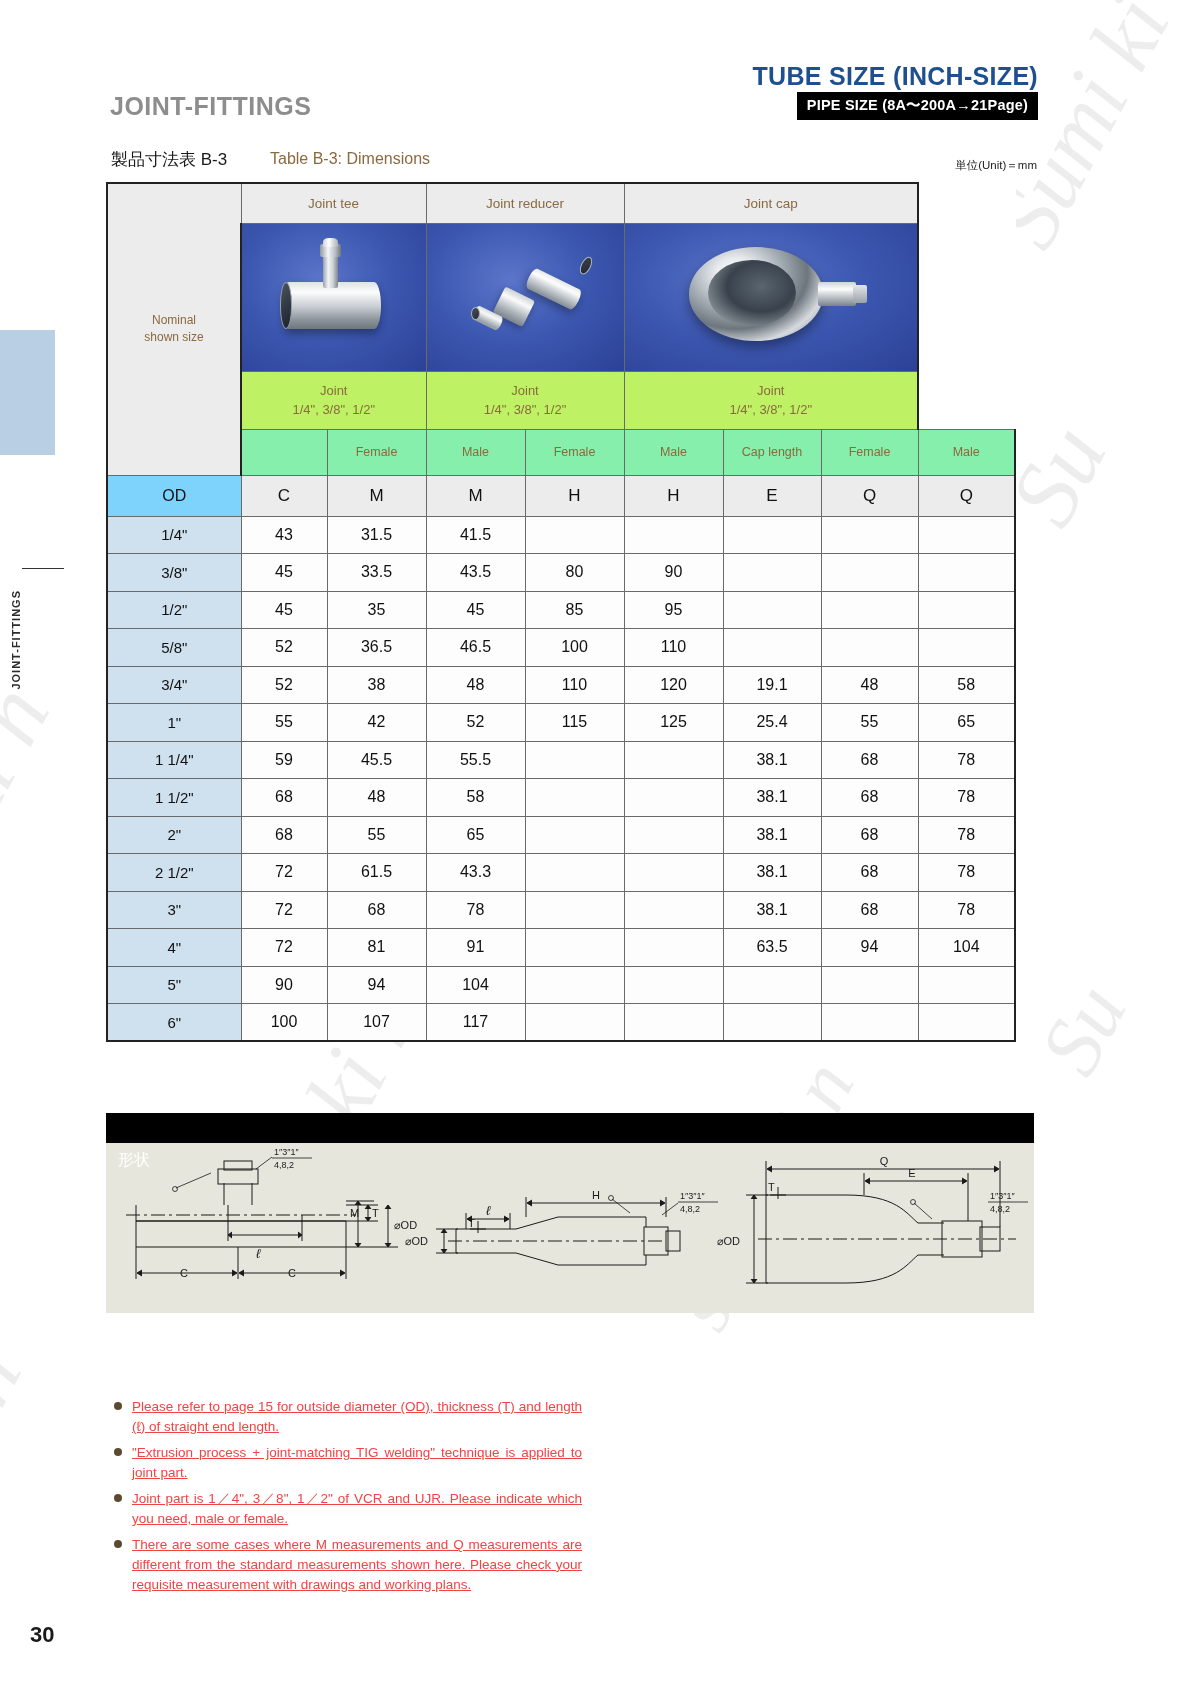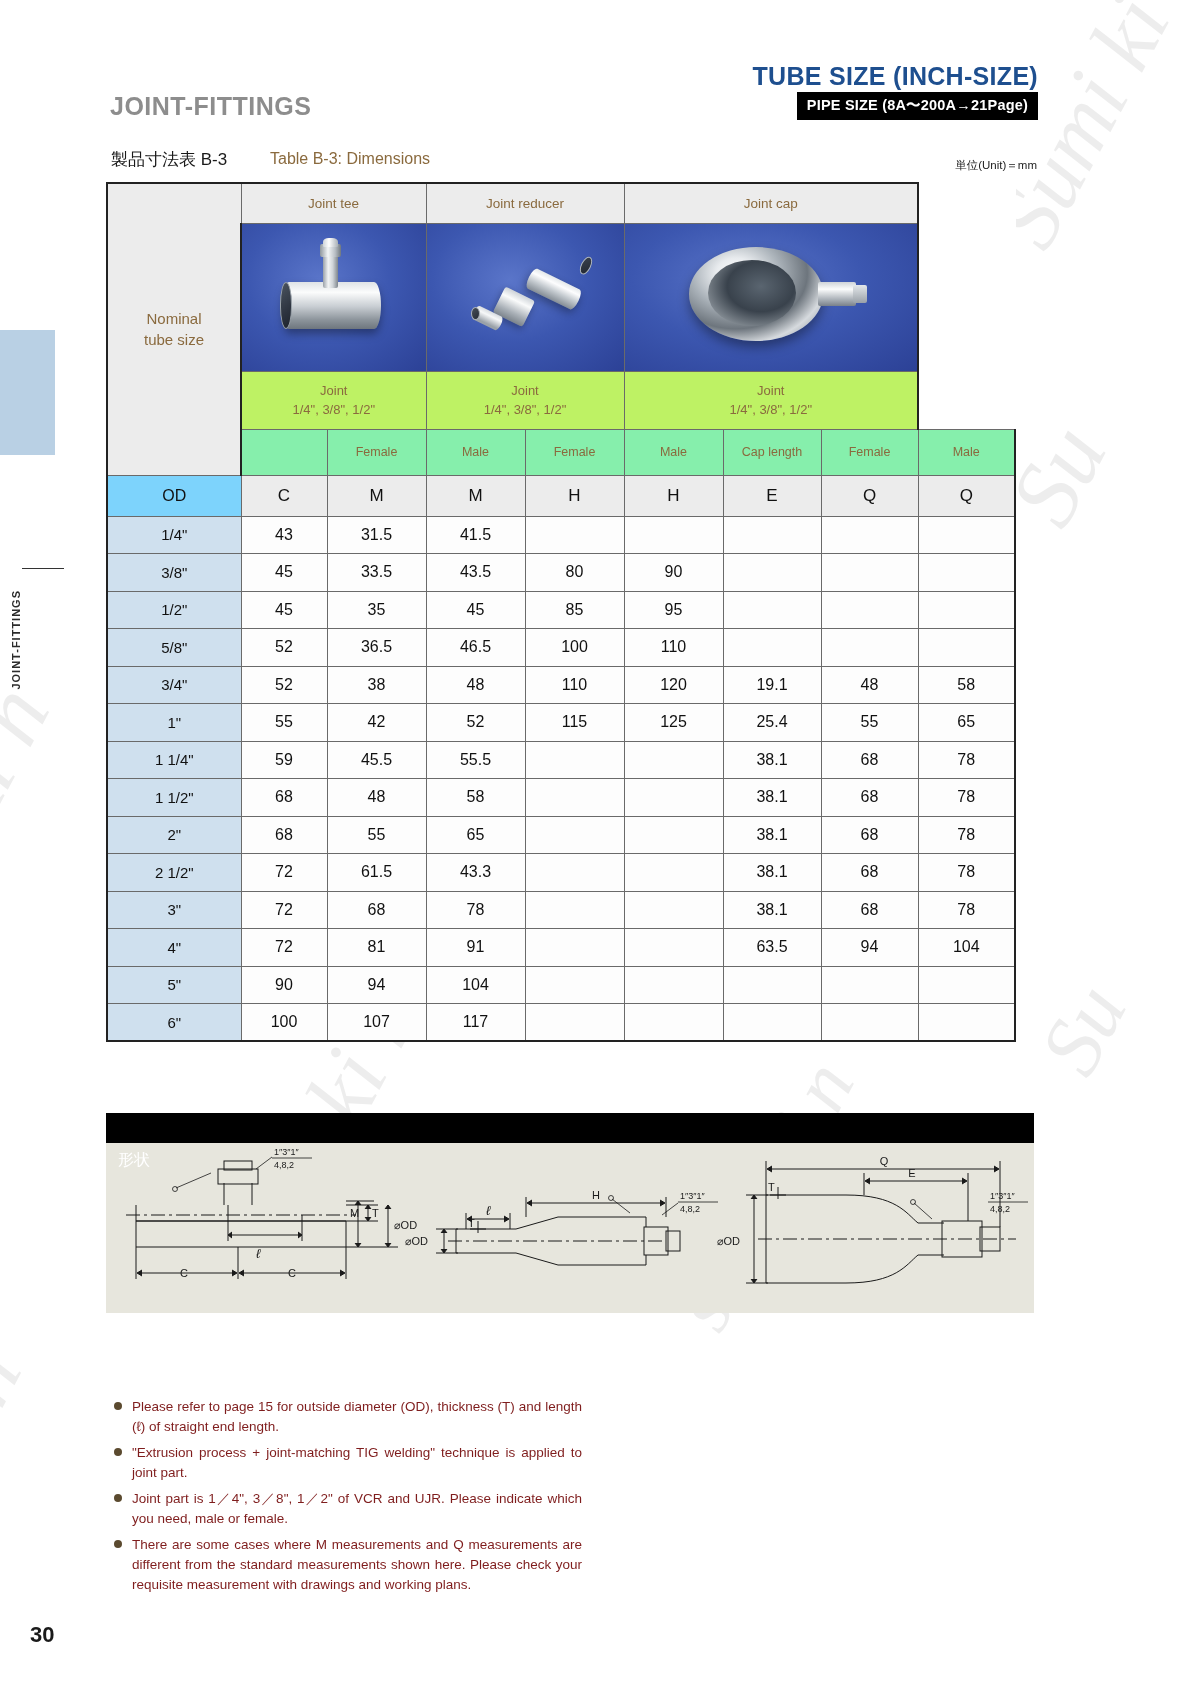--- a/index.html
+++ b/index.html
@@ -82,21 +82,21 @@
   }
   .outer-l { border-left: 2px solid #222 !important; }
   .outer-r { border-right: 2px solid #222 !important; }
   .outer-t { border-top: 2px solid #222 !important; }
   .outer-b { border-bottom: 2px solid #222 !important; }
 
   .hdr-cell {
     background: #ececec; color: #8a6a3e; font-size: 13.5px; height: 40px;
   }
   .nominal-cell {
-    background: #ececec; color: #8a6a3e; font-size: 15px;
+    background: #ececec; color: #8a6a3e; font-size: 12px;
     line-height: 1.45; width: 134px;
   }
   .photo-cell { padding: 0; height: 148px; background: #3f5bb5; }
   .joint-note-cell {
     background: #bef264; color: #8a6a3e; font-size: 13px; height: 58px; line-height: 1.5;
   }
   .sub-cell {
     background: #86efac; color: #8a6a3e; font-size: 12.5px; height: 46px;
   }
   .sym-cell {
@@ -223,22 +223,22 @@
   .shape-svg { position: absolute; left: 0; top: 0; }
 
   
   .notes { position: absolute; left: 112px; top: 1397px; width: 470px; z-index: 9; }
   .note-item { position: relative; padding-left: 20px; margin-bottom: 7px; }
   .note-bullet {
     position: absolute; left: 2px; top: 5px; width: 8px; height: 8px;
     border-radius: 50%; background: #5b4a2f;
   }
   .note-text {
-    font-size: 13.5px; color: #7f1d1d; line-height: 1.45;
-    text-align: justify; font-family: "Liberation Sans", sans-serif;
+    font-size: 13.5px; color: #ef4444; line-height: 1.45;
+    text-align: justify; font-family: "Liberation Sans", sans-serif; text-decoration: underline;
   }
 
   
   .page-num {
     position: absolute; left: 30px; top: 1622px;
     font-size: 22px; font-weight: 700; color: #1a1a1a; z-index: 9;
   }
 </style>
 </head>
 <body>
@@ -266,21 +266,21 @@
   <div class="tbl-caption-en">Table B-3: Dimensions</div>
   <div class="unit-note">単位(Unit)＝mm</div>
 </div>
 
 <table class="dim-table">
 
   <tbody>
       <tr>
     <td class="nominal-cell outer-l outer-t" rowspan="4">
       <div>Nominal</div>
-      <div>tube size</div>
+      <div>shown size</div>
     </td>
     <td class="hdr-cell outer-t" colspan="2">Joint tee</td>
     <td class="hdr-cell outer-t" colspan="2">Joint reducer</td>
     <td class="hdr-cell outer-t outer-r" colspan="3">Joint cap</td>
   </tr>
 
   <tr>
     <td class="photo-cell outer-l" colspan="2">
       <div class="photo">
         <div class="tee-body"></div>

